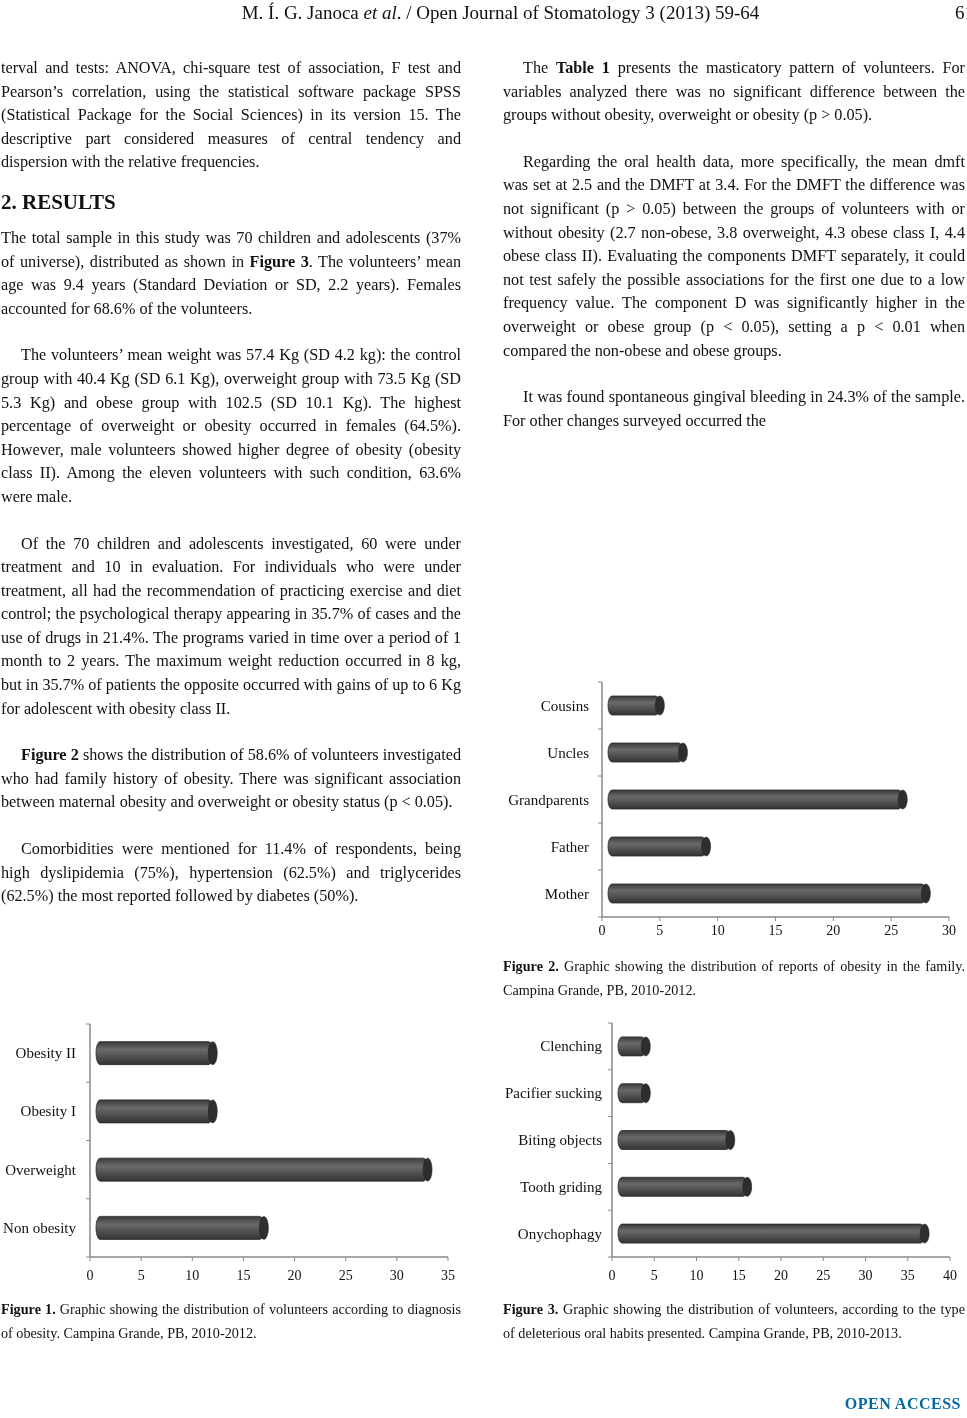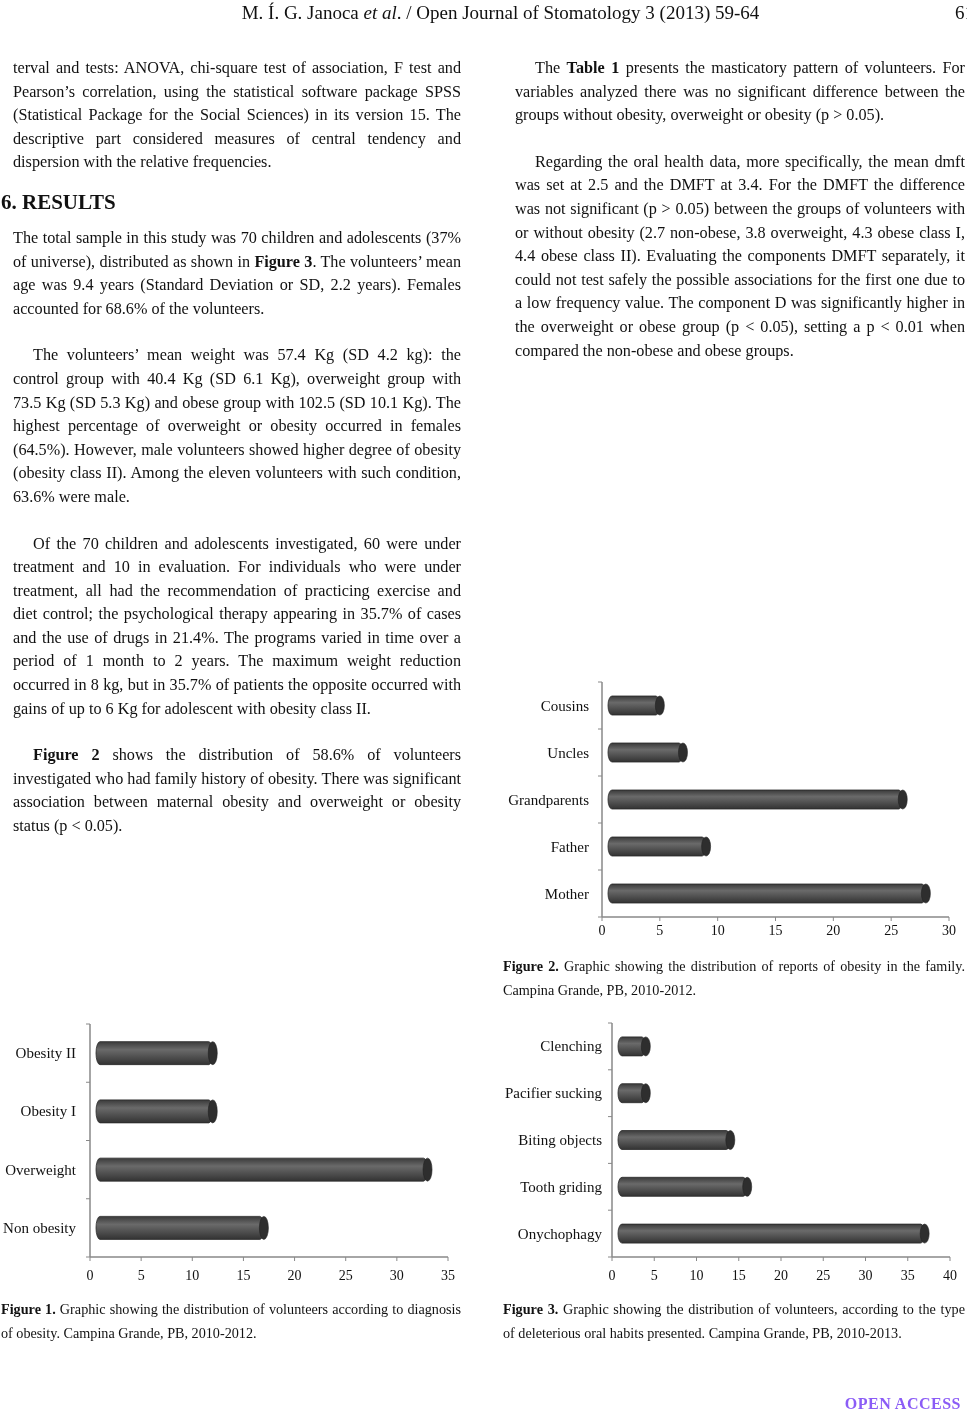--- a/index.html
+++ b/index.html
@@ -5,55 +5,57 @@
   html, body { margin:0; padding:0; background:#fff; }
   body { width:967px; height:1418px; position:relative; overflow:hidden;
          font-family:"Liberation Serif", serif; color:#111; }
   .header { position:absolute; top:2px; left:17px; width:967px; height:22px; font-size:19px; }
   .header .title { position:absolute; left:0; right:0; text-align:center; top:0; }
   .header .title i { font-style:italic; }
   .header .page { position:absolute; right:10px; top:0; }
   .col { position:absolute; width:460px; font-size:16.2px; line-height:23.6px; text-align:justify; }
   .col.left { left:1px; top:57px; }
   .col.right { left:503px; top:57px; width:462px; }
-  .col p { margin:0;padding-left:12px; }
+  .col p { margin:0; }
   .col p.ind { text-indent:20px; }
   .col p + p { margin-top:23px; }
   .col h2 { font-size:21px; font-weight:bold; margin:14px 0 12px 0; line-height:26px; }
   .col b { font-weight:bold; }
   .chart { position:absolute; }
   .chart svg { display:block; }
   .caption { position:absolute; font-size:14.2px; line-height:24px; text-align:justify; }
   .caption b { font-weight:bold; }
   .footer-left { position:absolute; left:1px; top:1405px; font-size:16px;margin-top:24px; }
-  .footer-right { position:absolute; right:6px; top:1395px; font-size:16px; font-weight:bold; color:#8b5cf6; letter-spacing:0.5px;text-align:center; }
+  .footer-right { position:absolute; right:6px; top:1395px; font-size:16px; font-weight:bold; color:#0369a1; letter-spacing:0.5px;text-align:center; }
 </style>
 </head>
 <body>
 
 <div class="header">
   <div class="title">
     <span>M. Í. G. Janoca</span>
     <i>et al</i><span>. / Open Journal of Stomatology 3 (2013) 59-64</span>
   </div>
   <div class="page">61</div>
 </div>
 
 <div class="col left">
   <p>terval and tests: ANOVA, chi-square test of association, F test and Pearson’s correlation, using the statistical software package SPSS (Statistical Package for the Social Sciences) in its version 15. The descriptive part considered measures of central tendency and dispersion with the relative frequencies.</p>
-  <h2>6. RESULTS</h2>
+  <h2>2. RESULTS</h2>
   <p><span>The total sample in this study was 70 children and adolescents (37% of universe), distributed as shown in </span><b>Figure 3</b><span>. The volunteers’ mean age was 9.4 years (Standard Deviation or SD, 2.2 years). Females accounted for 68.6% of the volunteers.</span></p>
   <p class="ind">The volunteers’ mean weight was 57.4 Kg (SD 4.2 kg): the control group with 40.4 Kg (SD 6.1 Kg), overweight group with 73.5 Kg (SD 5.3 Kg) and obese group with 102.5 (SD 10.1 Kg). The highest percentage of overweight or obesity occurred in females (64.5%). However, male volunteers showed higher degree of obesity (obesity class II). Among the eleven volunteers with such condition, 63.6% were male.</p>
   <p class="ind">Of the 70 children and adolescents investigated, 60 were under treatment and 10 in evaluation. For individuals who were under treatment, all had the recommendation of practicing exercise and diet control; the psychological therapy appearing in 35.7% of cases and the use of drugs in 21.4%. The programs varied in time over a period of 1 month to 2 years. The maximum weight reduction occurred in 8 kg, but in 35.7% of patients the opposite occurred with gains of up to 6 Kg for adolescent with obesity class II.</p>
   <p class="ind"><b>Figure 2</b><span> shows the distribution of 58.6% of volunteers investigated who had family history of obesity. There was significant association between maternal obesity and overweight or obesity status (p &lt; 0.05).</span></p>
+  <p class="ind">Comorbidities were mentioned for 11.4% of respondents, being high dyslipidemia (75%), hypertension (62.5%) and triglycerides (62.5%) the most reported followed by diabetes (50%).</p>
 </div>
 
 <div class="col right">
   <p class="ind"><span>The </span><b>Table 1</b><span> presents the masticatory pattern of volunteers. For variables analyzed there was no significant difference between the groups without obesity, overweight or obesity (p &gt; 0.05).</span></p>
   <p class="ind">Regarding the oral health data, more specifically, the mean dmft was set at 2.5 and the DMFT at 3.4. For the DMFT the difference was not significant (p &gt; 0.05) between the groups of volunteers with or without obesity (2.7 non-obese, 3.8 overweight, 4.3 obese class I, 4.4 obese class II). Evaluating the components DMFT separately, it could not test safely the possible associations for the first one due to a low frequency value. The component D was significantly higher in the overweight or obese group (p &lt; 0.05), setting a p &lt; 0.01 when compared the non-obese and obese groups.</p>
+  <p class="ind">It was found spontaneous gingival bleeding in 24.3% of the sample. For other changes surveyed occurred the</p>
 </div>
 
 <div class="chart" id="chart-fig2" style="left:497px; top:672px; width:468px; height:268px;">
     <svg width="468" height="268" viewBox="0 0 468 268">
       <defs>
         <linearGradient id="grad-figure2" x1="0" y1="0" x2="0" y2="1">
           <stop offset="0%" stop-color="#3a3a3a"></stop>
           <stop offset="35%" stop-color="#6a6a6a"></stop>
           <stop offset="100%" stop-color="#333333"></stop>
         </linearGradient>

